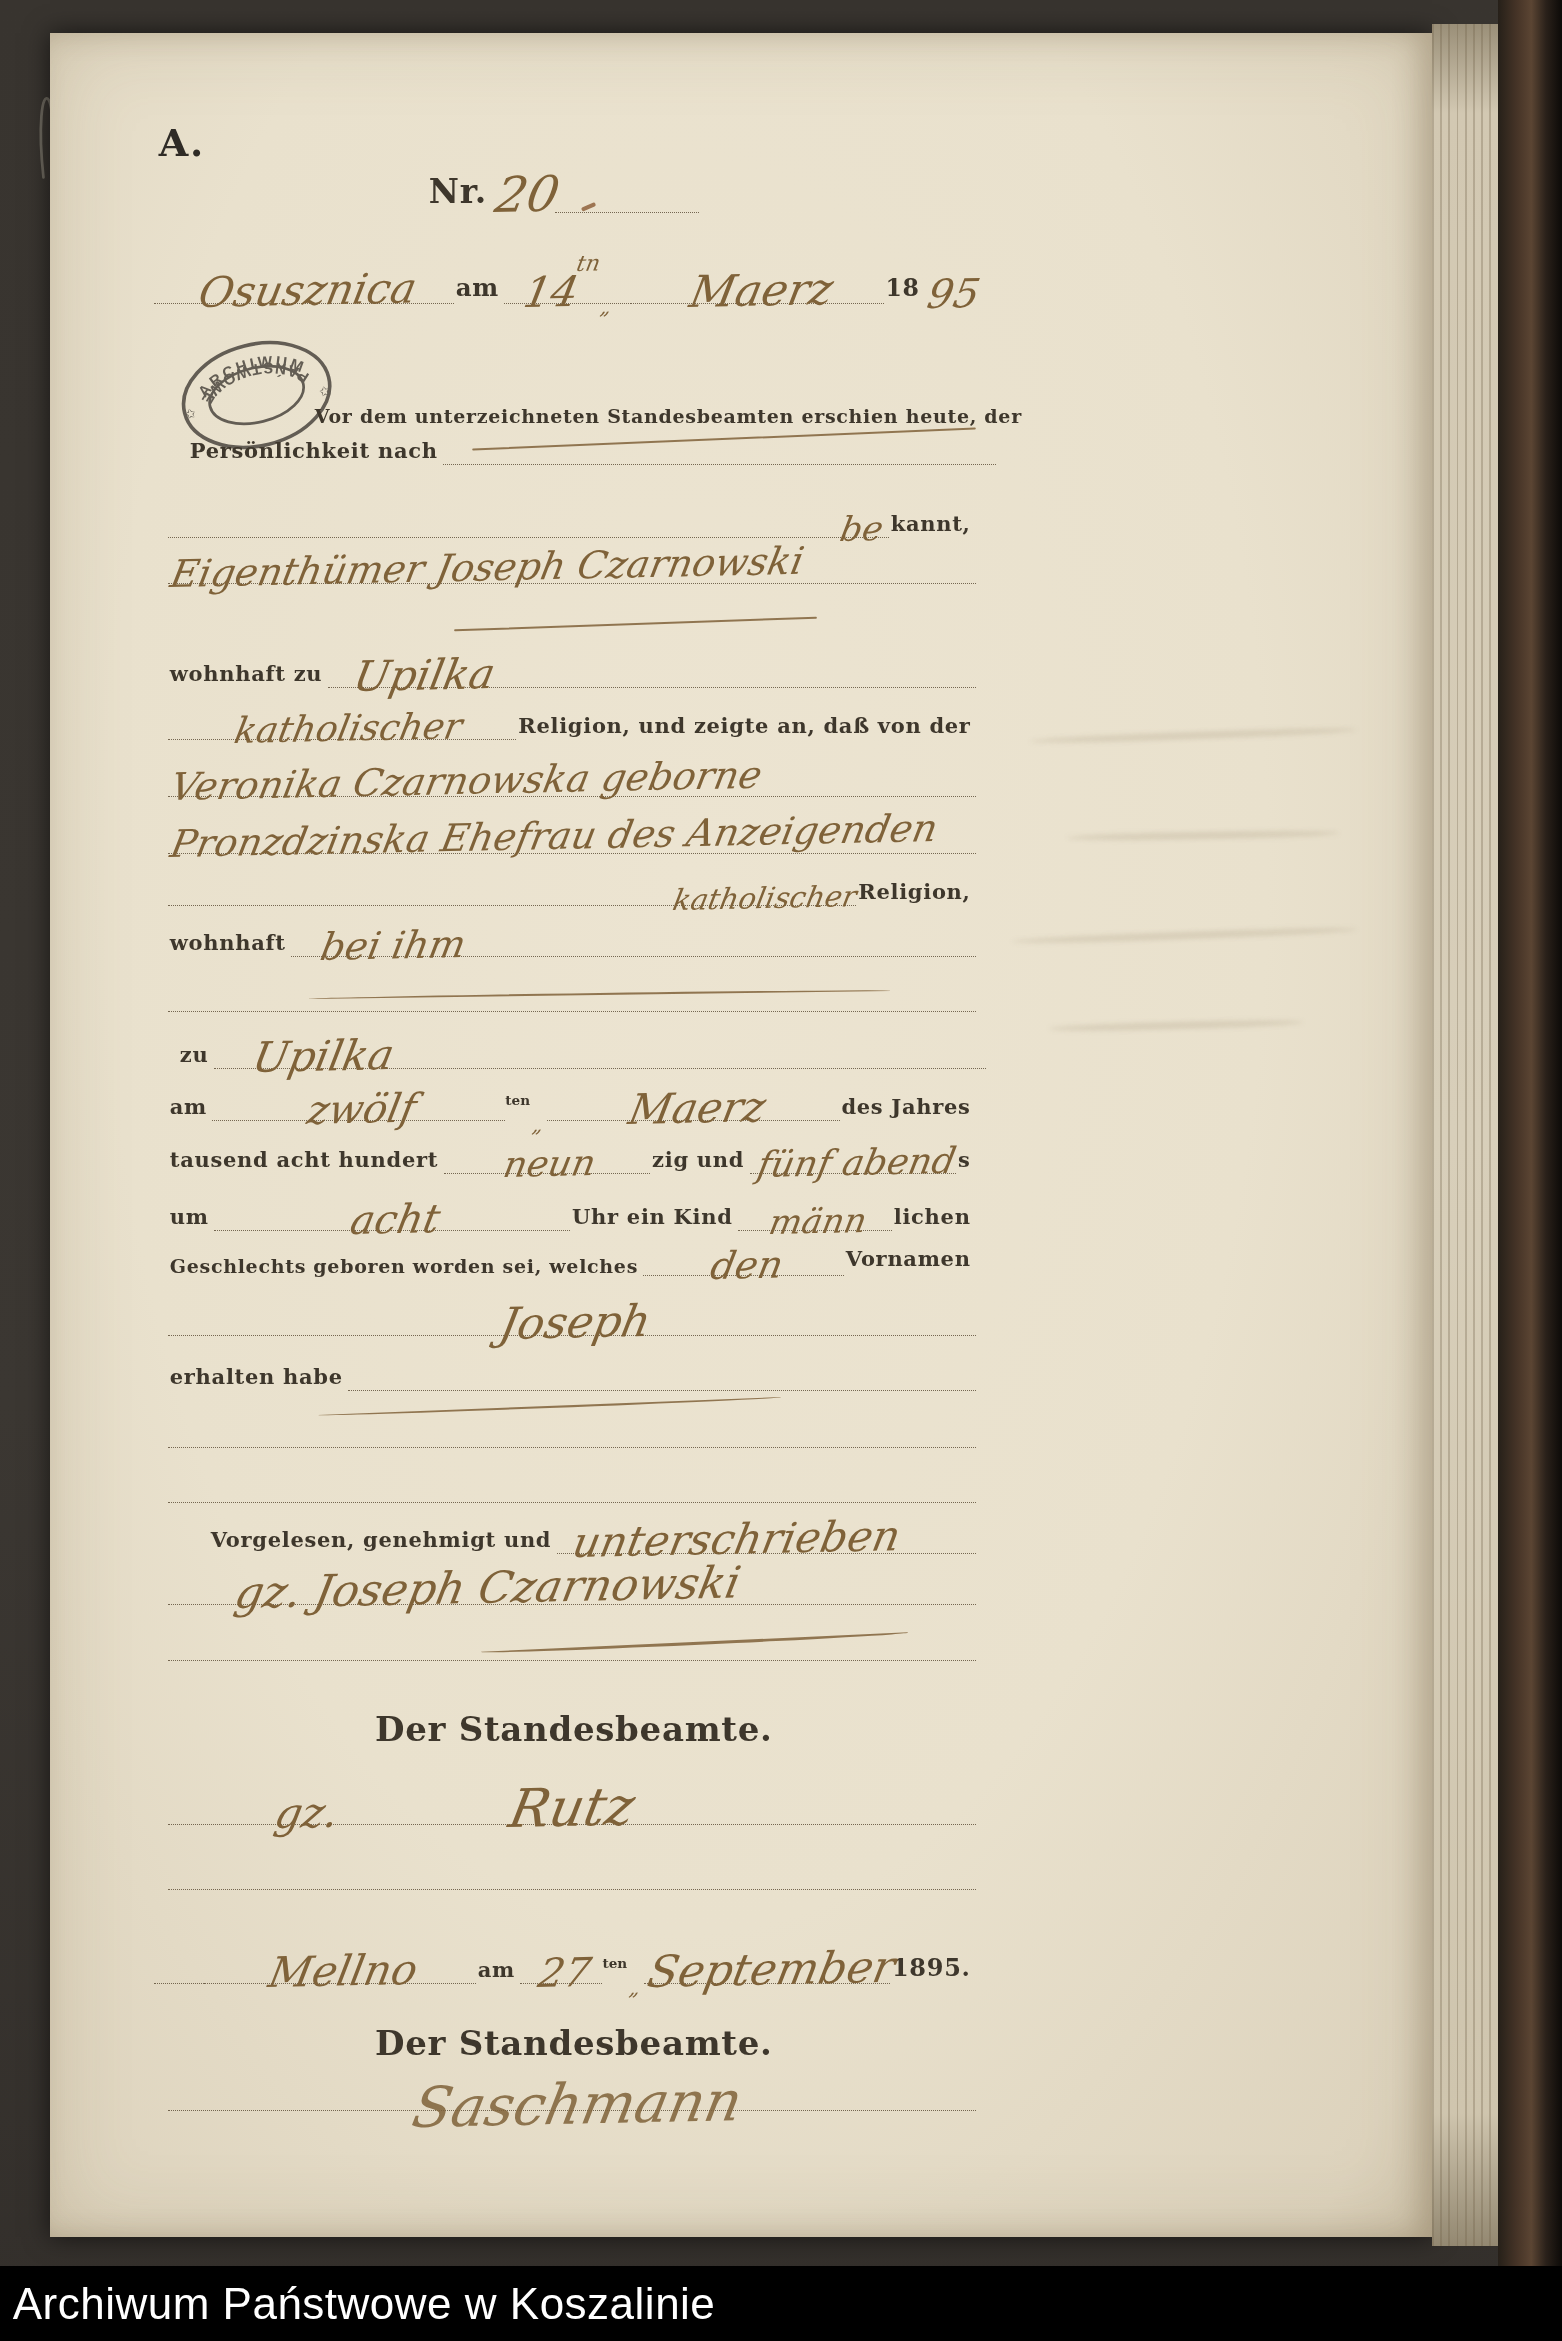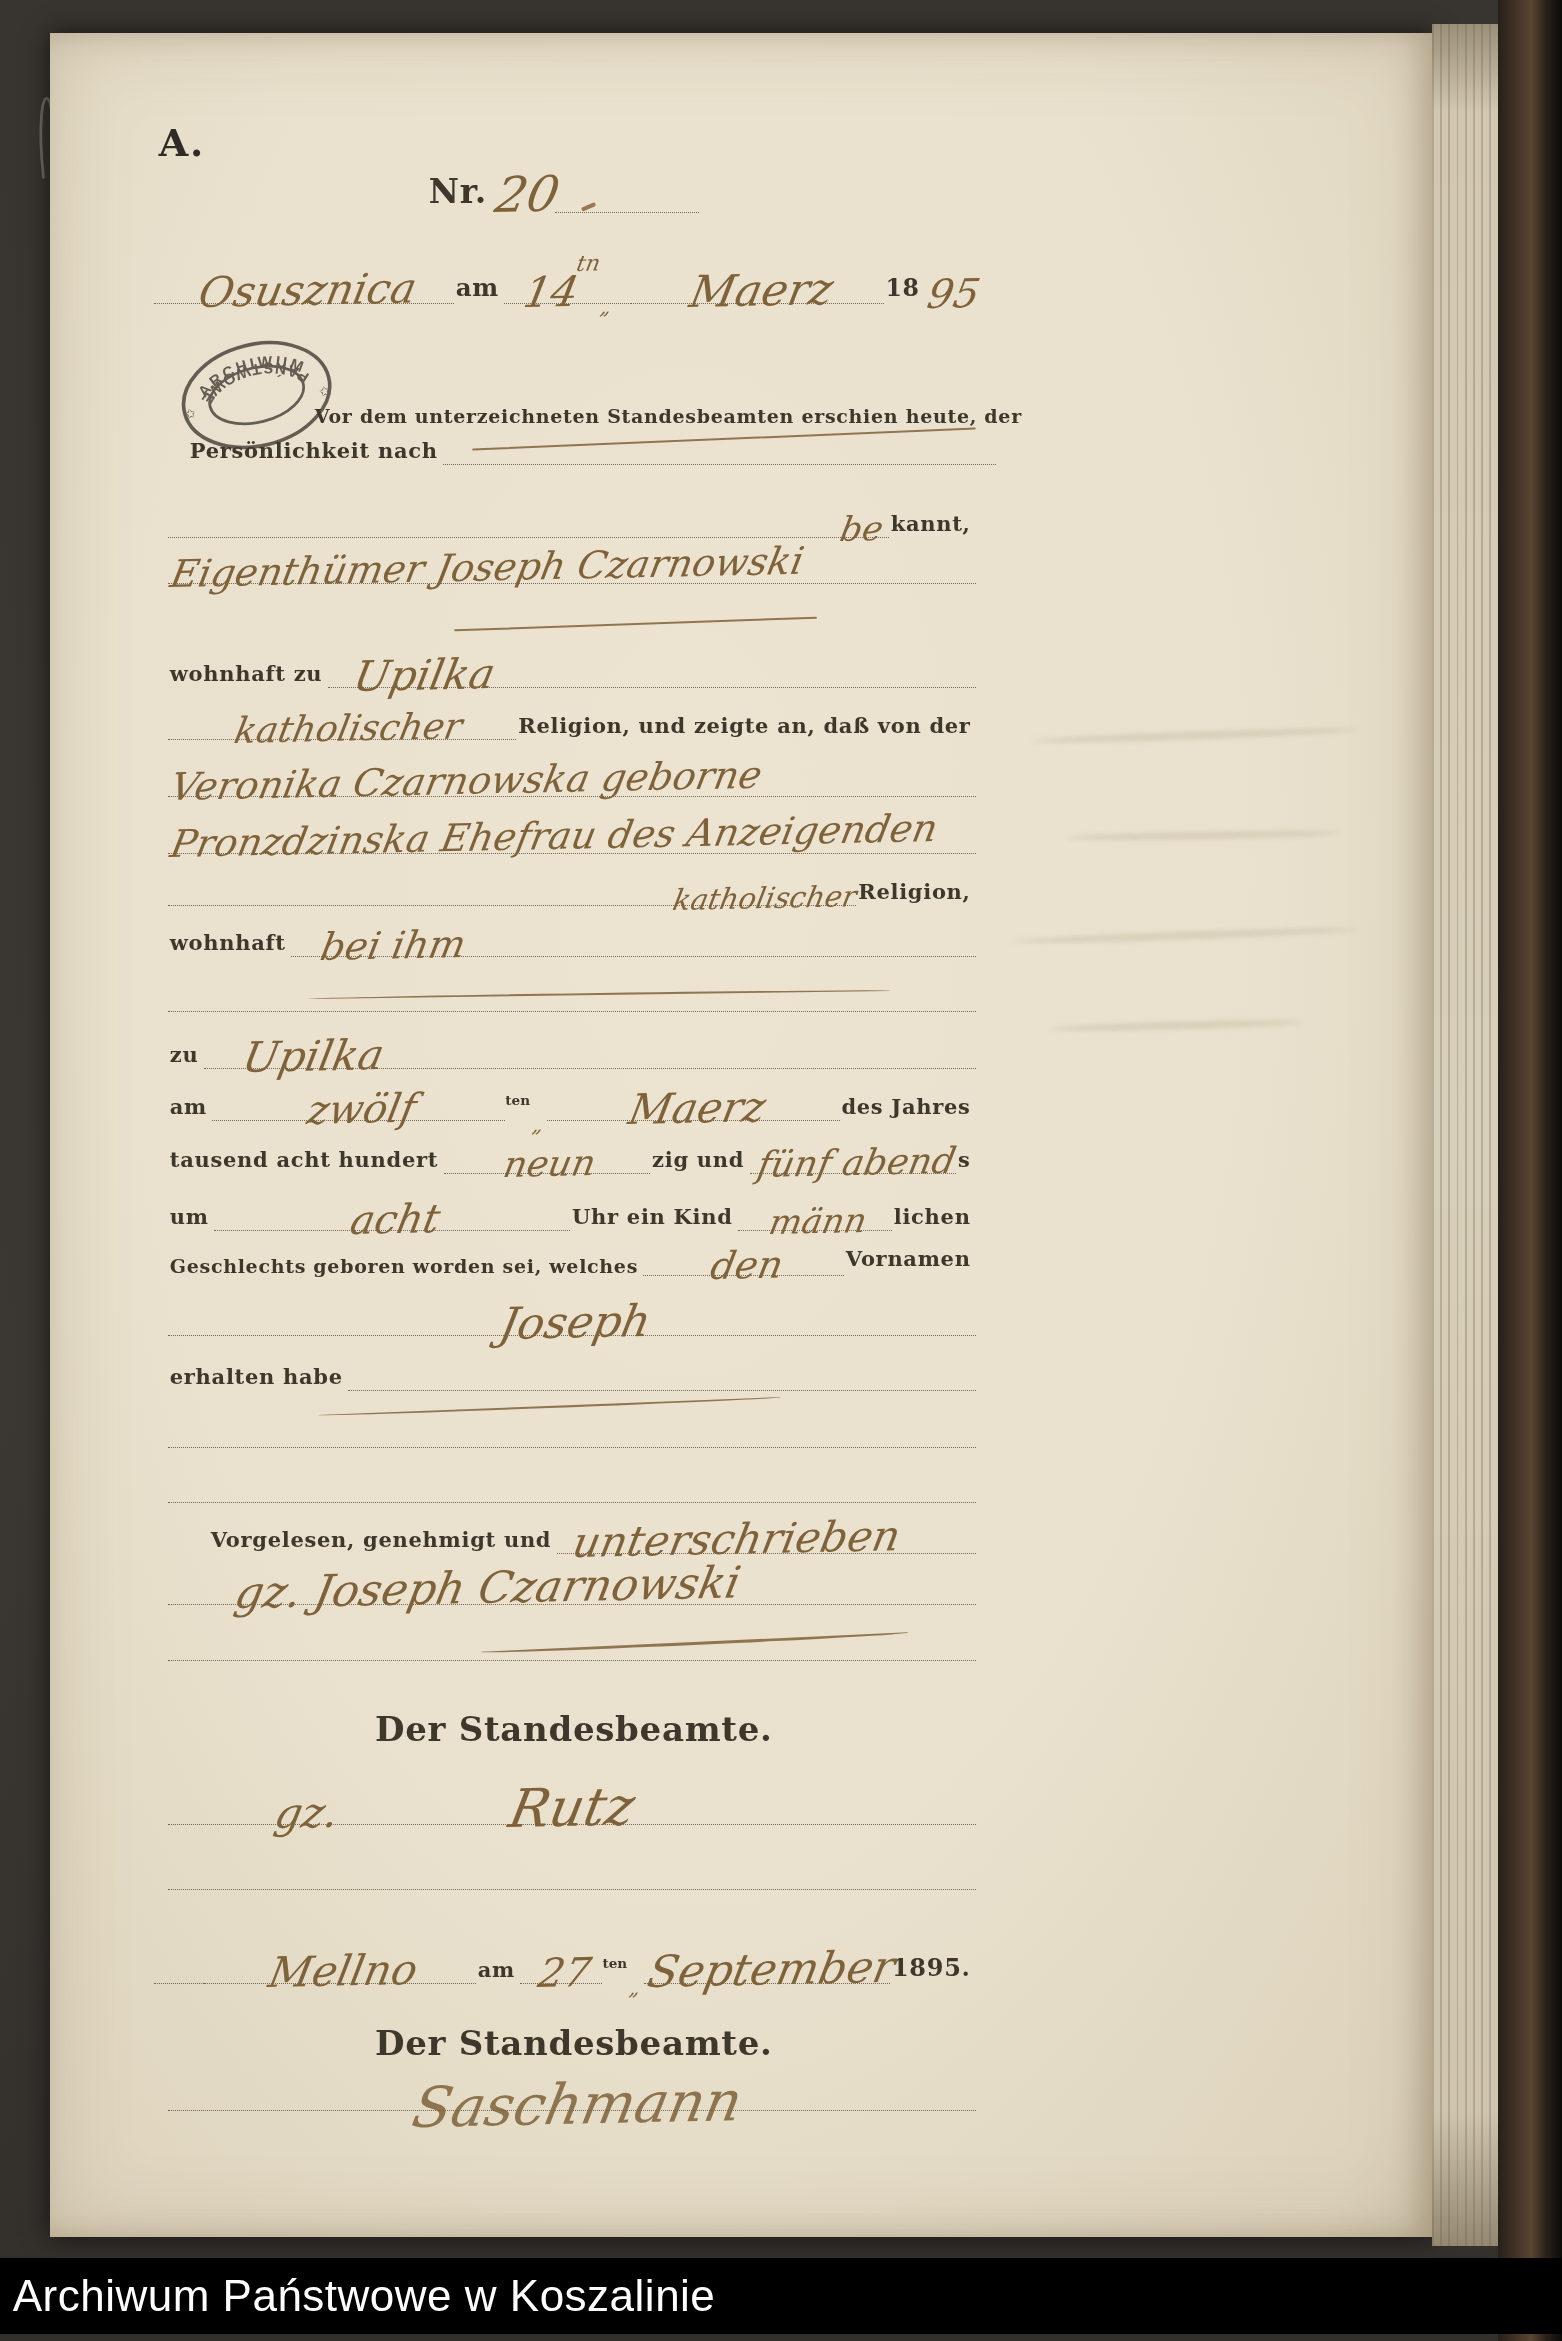--- a/index.html
+++ b/index.html
@@ -6,21 +6,21 @@
   .scan{position:relative;width:1562px;height:2342px;background:linear-gradient(180deg,#38342f 0%,#3b3732 60%,#332f2b 100%);overflow:hidden;font-family:"DejaVu Serif",serif;}
   .paper{position:absolute;left:50px;top:33px;width:1382px;height:2204px;
     background:radial-gradient(ellipse at 46% 38%, #ece4d1 0%, #e9e1cd 55%, #ddd3bd 92%, #d3c8b0 100%);
     box-shadow:0 0 23.6px rgba(0,0,0,.6), inset 0 0 82px rgba(125,105,70,.22), inset -12.7px 0 27px rgba(90,70,45,.25);}
   .page-edges{position:absolute;left:1432px;top:23.6px;width:67px;height:2222px;
     background:linear-gradient(180deg,#9a8f78 0%,#d2c8b2 4%,#d8cfba 50%,#cfc5ae 94%,#938871 100%);}
   .page-edges:after{content:"";position:absolute;inset:0;
     background:repeating-linear-gradient(90deg, rgba(110,95,70,.30) 0 1.8px, rgba(255,255,255,0) 1.8px 8.2px);}
   .spine{position:absolute;left:1498px;top:0;width:64px;height:2342px;
     background:linear-gradient(90deg,#262019 0%,#463427 30%,#5b4533 52%,#2a211a 75%,#0c0a08 100%);}
-  .bar{position:absolute;left:0;bottom:8px;width:1562px;height:76px;background:#000;display:flex;align-items:center;}
+  .bar{position:absolute;left:0;bottom:0;width:1562px;height:76px;background:#000;display:flex;align-items:center;}
   .bar-label{font-family:"Liberation Sans",sans-serif;font-size:44px;color:#fff;padding-left:12.7px;letter-spacing:0.5px;}
 
   .printed{font-family:"DejaVu Serif",serif;font-weight:700;color:#3e372c;font-size:21px;letter-spacing:0.7px;white-space:nowrap;margin:0 5.4px 1.8px 1.8px;}
   .printed.small{font-size:19px;margin-top:16px;}
   .printed.big{font-size:33px;}
   .hand{font-family:"DejaVu Serif",serif;font-style:italic;color:#7f6239;white-space:nowrap;display:inline-block;
     transform:skewX(-12deg) rotate(-1.2deg);transform-origin:left bottom;line-height:.85;position:relative;bottom:-7.3px;}
   .sup{font-size:13.6px;vertical-align:super;letter-spacing:0;margin:0 0.9px 12.7px 0;}
   .ditto{font-size:20px;bottom:-12.7px;margin-right:5.4px;}
 
@@ -152,21 +152,21 @@
       <span class="fill" style="padding-left:27px;">
         <span class="hand" style="font-size:38px;">bei ihm</span>
       </span>
     </div>
 
     <div class="row" style="top:925px;height:54px;">
       <span class="fill"></span>
     </div>
     <div class="stroke" style="left:259px;top:960px;width:581px;transform:rotate(-.8deg);border-radius:50% 50% 0 0/100% 100% 0 0;"></div>
 
-    <div class="row" style="top:982px;height:54px;">
+    <div class="row" style="top:982px;height:54px;margin-left:10px;">
       <span class="printed">zu</span>
       <span class="fill" style="padding-left:36px;">
         <span class="hand" style="font-size:42px;">Upilka</span>
       </span>
     </div>
 
     <div class="row" style="top:1032px;height:56px;">
       <span class="printed">am</span>
       <span class="fill center">
         <span class="hand" style="font-size:40px;">zwölf</span>

